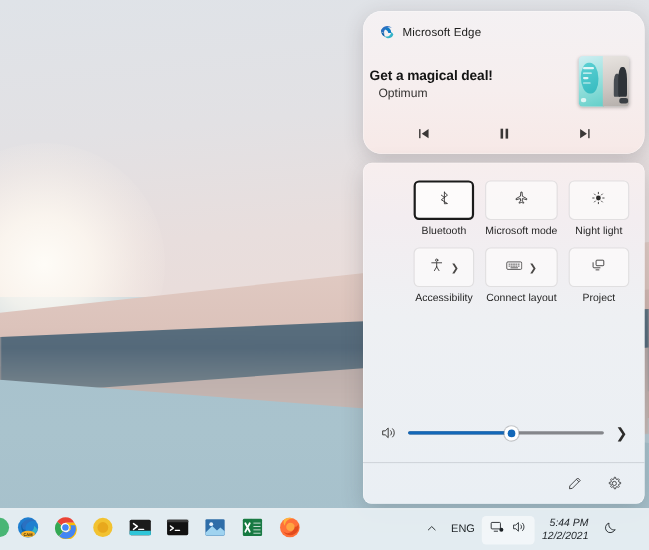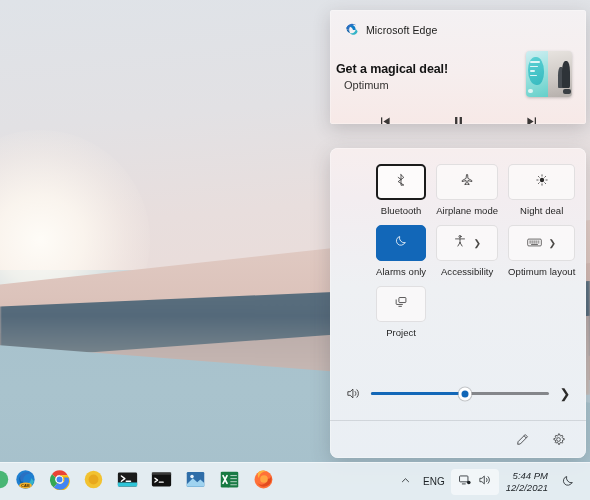--- a/index.html
+++ b/index.html
@@ -50,22 +50,22 @@
   }
   .wp-water2 {
     position:absolute; left:0; bottom:0; width:100%; height:30%;
     background:linear-gradient(180deg,#aec6d0 0%,#a9c2cc 100%);
     filter:blur(2px);
     clip-path:polygon(0 30%, 100% 64%, 100% 100%, 0 100%);
   }
 
   
   #media-panel {
-    position:absolute; left:330px; top:10px; width:256px; height:114px;
-    border-radius:3px;
+    position:absolute; left:330px; top:10px; width:256px; height:130px;
+    border-radius:17px;
     background:linear-gradient(180deg,#f4f1f3 0%,#f6eeee 55%,#f7e9e7 100%);
     box-shadow:0 5px 18px rgba(60,50,55,.20), 0 0 0 .5px rgba(255,255,255,.55) inset;
     overflow:hidden;
   }
   .media-app-row { display:flex; align-items:center; gap:7px; padding:12px 0 0 14px; }
   .edge-logo { width:15px; height:15px; flex:none; }
   .media-app-name { font-size:10.5px; color:#20201f; letter-spacing:.1px; }
   .media-title {
     position:absolute; left:6px; top:52px;
     font-size:12.5px; font-weight:bold; color:#141414; letter-spacing:-.1px;
@@ -203,21 +203,21 @@
     background:rgba(231,239,243,.93);
     border-top:1px solid rgba(255,255,255,.5);
     display:flex; align-items:center;
   }
   .tb-left { display:flex; align-items:center; height:100%; padding-left:0px; }
   .tb-icon {
     width:34px; height:38px; display:flex; align-items:center; justify-content:center;
     position:relative; cursor:default;
   }
   .tb-spacer { flex:1; }
-  .tb-right { display:flex; align-items:center; height:100%; padding-right:9px; gap:0; }
+  .tb-right { display:flex; align-items:center; height:100%; padding-right:22px; gap:0; }
   .tr-item {
     height:26px; display:flex; align-items:center; justify-content:center;
     padding:0 6px; color:#1d2226; font-size:10px; cursor:default;
   }
   .tr-group {
     display:flex; align-items:center; gap:6px; padding:0 7px; height:26px;
     background:rgba(255,255,255,.55); border-radius:4px;
   }
   .tr-clock {
     display:flex; flex-direction:column; align-items:flex-end; justify-content:center;
@@ -312,45 +312,35 @@
     </div>
 
     <div class="qs-cell">
       <div class="qs-tile">
         <span>
           <svg viewBox="0 0 20 20" width="14" height="14" fill="none" stroke="currentColor" stroke-width="1.1" stroke-linejoin="round">
             <path d="M9.3 2.3 h1.6 l.4 5.4 l5.6 3.1 v1.5 l-5.6-1.6 l-.3 3.3 l2 1.5 v1.2 l-3-.9 l-3 .9 v-1.2 l2-1.5 l-.3-3.3 l-5.6 1.6 v-1.5 l5.6-3.1 z"></path>
           </svg>
         </span>
       </div>
-      <div class="qs-label">Airplane mode</div>
+      <div class="qs-label">Microsoft mode</div>
     </div>
 
     <div class="qs-cell">
       <div class="qs-tile">
         <span>
           <svg viewBox="0 0 20 20" width="14" height="14" fill="none" stroke="currentColor" stroke-width="1.1" stroke-linecap="round">
             <circle cx="10" cy="10" r="3.1" fill="currentColor" stroke="none"></circle>
             <path d="M10 2.6 v1.8 M10 15.6 v1.8 M2.6 10 h1.8 M15.6 10 h1.8 M4.8 4.8 l1.3 1.3 M13.9 13.9 l1.3 1.3 M15.2 4.8 l-1.3 1.3 M6.1 13.9 l-1.3 1.3"></path>
           </svg>
         </span>
       </div>
-      <div class="qs-label">Night deal</div>
-    </div>
-
-    <div class="qs-cell">
-      <div class="qs-tile active">
-        <span>
-          <svg viewBox="0 0 20 20" width="14" height="14" fill="none" stroke="currentColor" stroke-width="1.15" stroke-linejoin="round" stroke-linecap="round">
-            <path d="M15.6 12.6 A6.4 6.4 0 1 1 8.1 3.6 A7 7 0 0 0 15.6 12.6 Z"></path>
-          </svg>
-        </span>
-      </div>
-      <div class="qs-label">Alarms only</div>
-    </div>
+      <div class="qs-label">Night light</div>
+    </div>
+
 
     <div class="qs-cell">
       <div class="qs-tile">
         <span>
           <svg viewBox="0 0 20 20" width="14" height="14" fill="none" stroke="currentColor" stroke-width="1.1" stroke-linecap="round" stroke-linejoin="round">
             <circle cx="10" cy="3.6" r="1.5"></circle>
             <path d="M3.6 7 h12.8 M10 7 v5.2 M10 12.2 l-3 5 M10 12.2 l3 5"></path>
           </svg>
         </span>
         <span class="qs-chev">❯</span>
@@ -361,21 +351,21 @@
     <div class="qs-cell">
       <div class="qs-tile">
         <span>
           <svg viewBox="0 0 22 16" width="15" height="11" fill="none" stroke="currentColor" stroke-width="1" stroke-linejoin="round">
             <rect x="1" y="3" width="20" height="10" rx="1.6"></rect>
             <path d="M4 6 h1.4 M7 6 h1.4 M10 6 h1.4 M13 6 h1.4 M16.2 6 h1.4 M4 8.6 h1.4 M7 8.6 h1.4 M10 8.6 h1.4 M13 8.6 h1.4 M16.2 8.6 h1.4 M6.6 10.9 h8.8" stroke-linecap="round"></path>
           </svg>
         </span>
         <span class="qs-chev">❯</span>
       </div>
-      <div class="qs-label">Optimum layout</div>
+      <div class="qs-label">Connect layout</div>
     </div>
 
 
     <div class="qs-cell">
       <div class="qs-tile">
         <span>
           <svg viewBox="0 0 20 20" width="14" height="14" fill="none" stroke="currentColor" stroke-width="1.1" stroke-linejoin="round">
             <rect x="7" y="3.6" width="10" height="7.2" rx="1.1"></rect>
             <path d="M12.6 13.5 H4.2 A1.1 1.1 0 0 1 3.1 12.4 V6.4"></path>
             <path d="M6.4 16.2 H11.2"></path>

